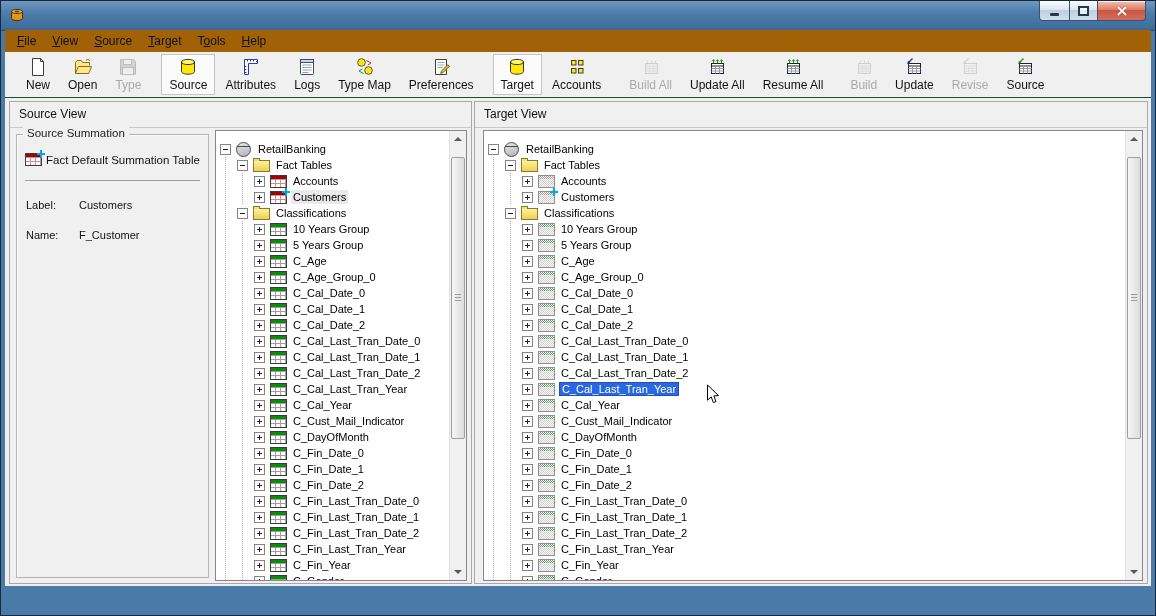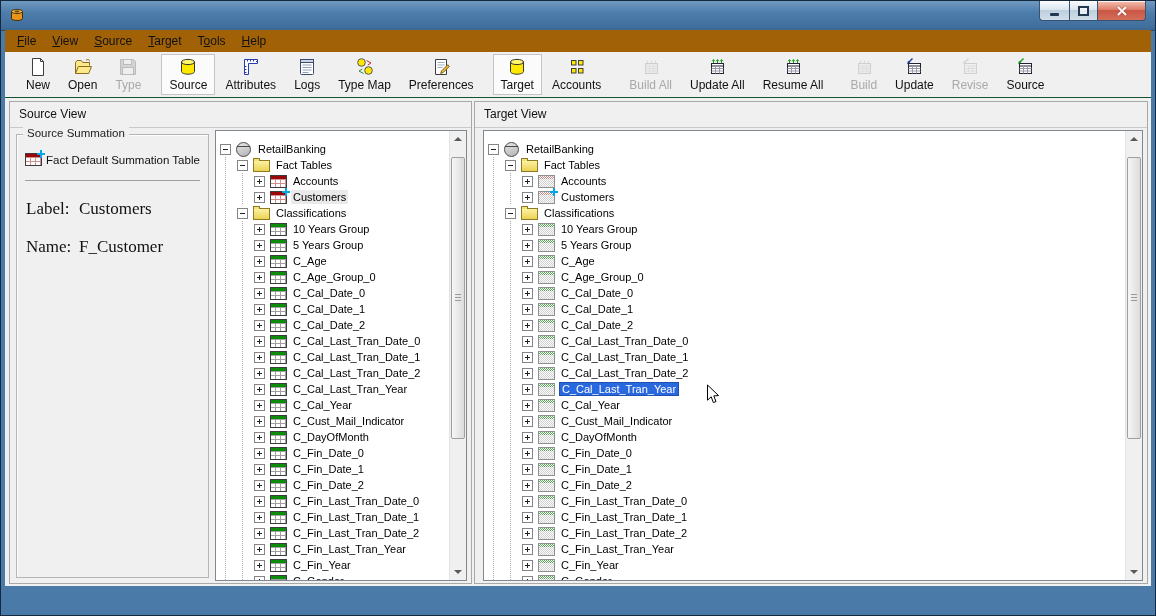--- a/index.html
+++ b/index.html
@@ -48,21 +48,21 @@
   #source-panel{left:4px;width:461px;}
   #target-panel{left:469px;right:3px;}
   .panel-header{height:25px;line-height:25px;padding-left:9px;font-size:12px;color:#111;border-bottom:1px solid #c9c9c9;}
   .panel-body{position:absolute;top:26px;left:0;right:0;bottom:0;}
   
   .groupbox{position:absolute;left:6px;top:6px;width:191px;bottom:5px;border:1px solid #b5b5b5;
     box-shadow:inset 1px 1px 0 #fdfdfd;}
   .groupbox-title{position:absolute;top:-8px;left:6px;background:#f0f0f0;padding:0 4px;font-size:11.5px;color:#222;}
   .gb-action{display:flex;align-items:center;margin:18px 0 0 8px;font-size:11.5px;color:#111;}
   .gb-hr{height:1px;background:#9f9f9f;margin:14px 8px 0 8px;}
-  .gb-field{display:flex;margin:18px 0 0 9px;font-size:17px;color:#111;font-family:Liberation Serif, serif;}
+  .gb-field{display:flex;margin:18px 0 0 9px;font-size:11px;color:#111;}
   .gb-field .flabel{width:53px;}
   
   .treebox{position:absolute;background:#fff;border:1px solid #82888f;}
   #source-treebox{left:205px;top:2px;right:4px;bottom:2px;}
   #target-treebox{left:8px;top:2px;right:4px;bottom:2px;}
   .tree{position:absolute;top:0;left:0;right:17px;bottom:0;overflow:hidden;padding-top:10px;}
   .trow{display:flex;align-items:center;height:16px;padding-left:4px;white-space:nowrap;}
   .guide{width:17px;align-self:stretch;flex:none;
     background:repeating-linear-gradient(to bottom,#adadad 0 1px,transparent 1px 2px);
     background-size:1px 100%;background-repeat:no-repeat;background-position:5px 0;}

